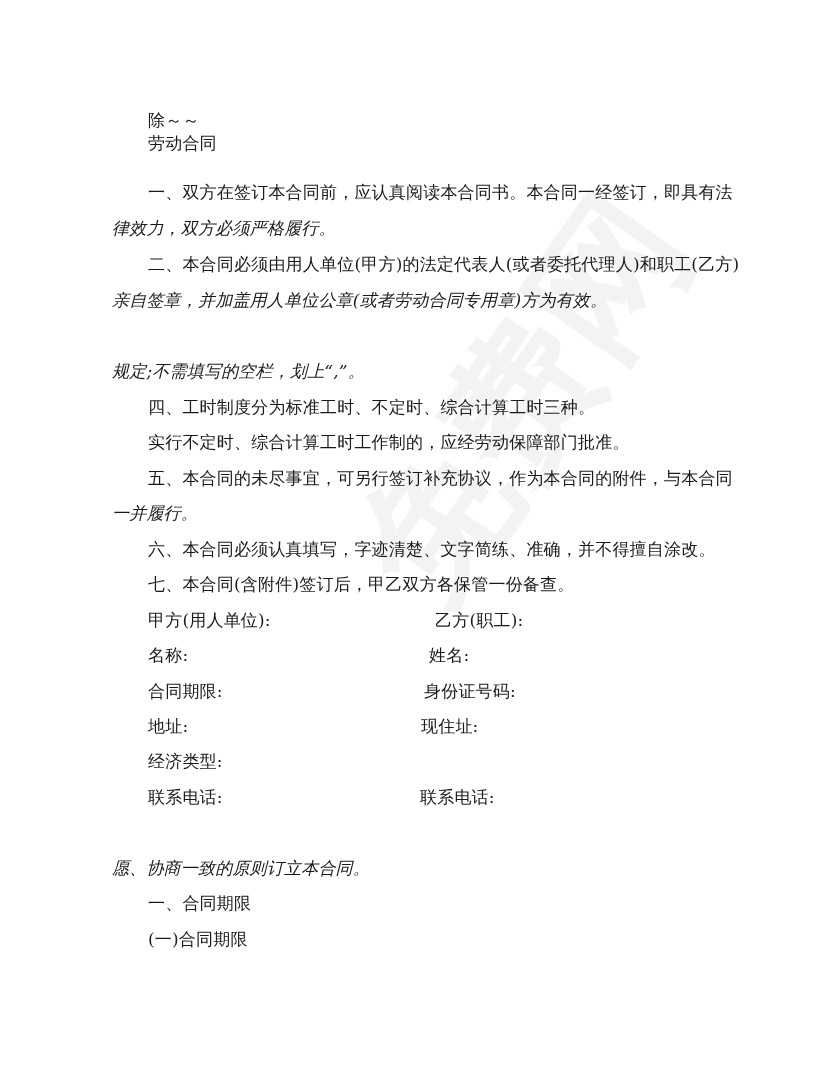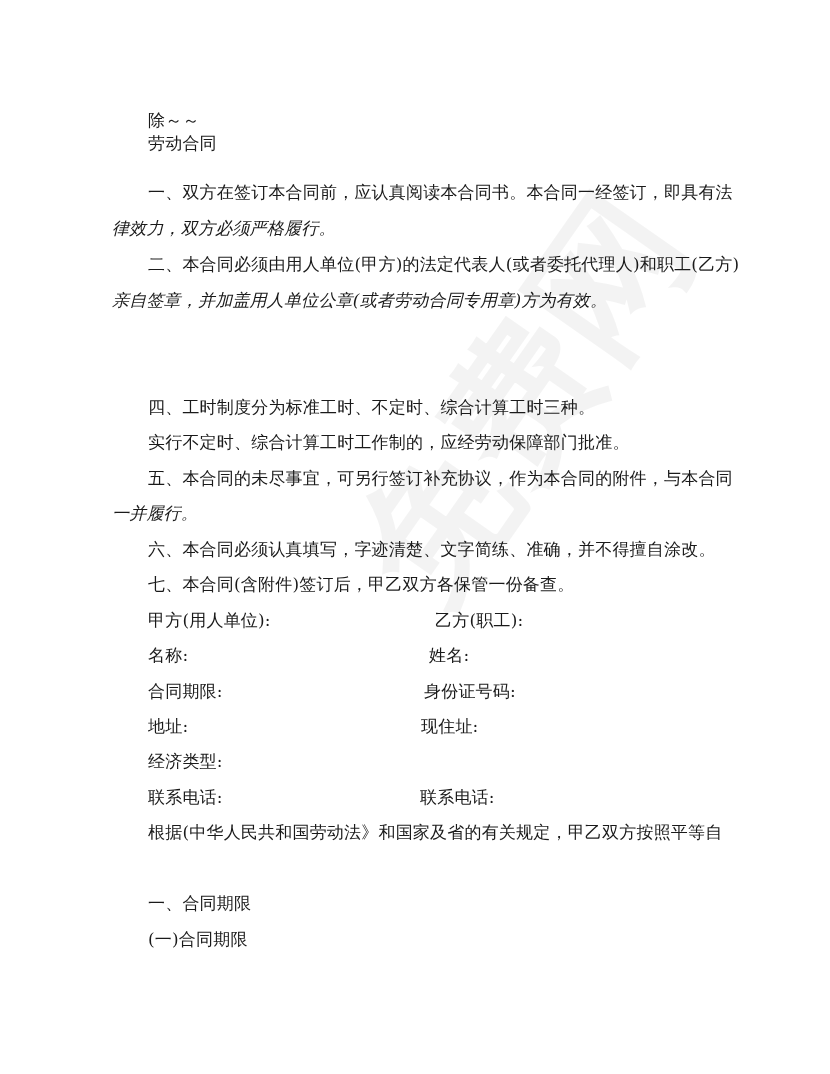--- a/index.html
+++ b/index.html
@@ -19,35 +19,36 @@
 
 <div class="page">
   <div class="watermark">免费网</div>
 
   <div class="line para" style="top:109px">除～～</div>
   <div class="line para" style="top:132px">劳动合同</div>
   <div class="line para" style="top:181px">一、双方在签订本合同前，应认真阅读本合同书。本合同一经签订，即具有法</div>
   <div class="line cont" style="top:217px">律效力，双方必须严格履行。</div>
   <div class="line para" style="top:253px">二、本合同必须由用人单位(甲方)的法定代表人(或者委托代理人)和职工(乙方)</div>
   <div class="line cont" style="top:289px">亲自签章，并加盖用人单位公章(或者劳动合同专用章)方为有效。</div>
+  <div class="line cont" style="top:360px">规定;不需填写的空栏，划上“,”。</div>
   <div class="line para" style="top:396px">四、工时制度分为标准工时、不定时、综合计算工时三种。</div>
   <div class="line para" style="top:431px">实行不定时、综合计算工时工作制的，应经劳动保障部门批准。</div>
   <div class="line para" style="top:467px">五、本合同的未尽事宜，可另行签订补充协议，作为本合同的附件，与本合同</div>
   <div class="line cont" style="top:502px">一并履行。</div>
   <div class="line para" style="top:538px">六、本合同必须认真填写，字迹清楚、文字简练、准确，并不得擅自涂改。</div>
   <div class="line para" style="top:573px">七、本合同(含附件)签订后，甲乙双方各保管一份备查。</div>
 
   <div class="line para" style="top:609px">甲方(用人单位):</div>
   <div class="line" style="top:609px;left:435px">乙方(职工):</div>
   <div class="line para" style="top:644px">名称:</div>
   <div class="line" style="top:644px;left:429px">姓名:</div>
   <div class="line para" style="top:680px">合同期限:</div>
   <div class="line" style="top:680px;left:424px">身份证号码:</div>
   <div class="line para" style="top:715px">地址:</div>
   <div class="line" style="top:715px;left:421px">现住址:</div>
   <div class="line para" style="top:750px">经济类型:</div>
   <div class="line para" style="top:786px">联系电话:</div>
   <div class="line" style="top:786px;left:420px">联系电话:</div>
 
-  <div class="line para" style="top:821px">根据(中华人民共和国劳动法》和国家及省的有关规定，甲乙双方按照平等自</div>
+  <div class="line cont" style="top:857px">愿、协商一致的原则订立本合同。</div>
   <div class="line para" style="top:892px">一、合同期限</div>
   <div class="line para" style="top:928px">(一)合同期限</div>
 </div>
 
 </body></html>

